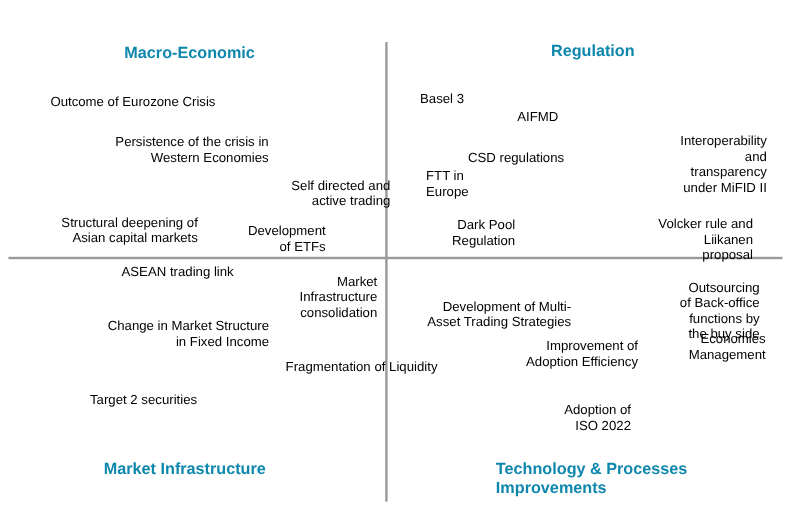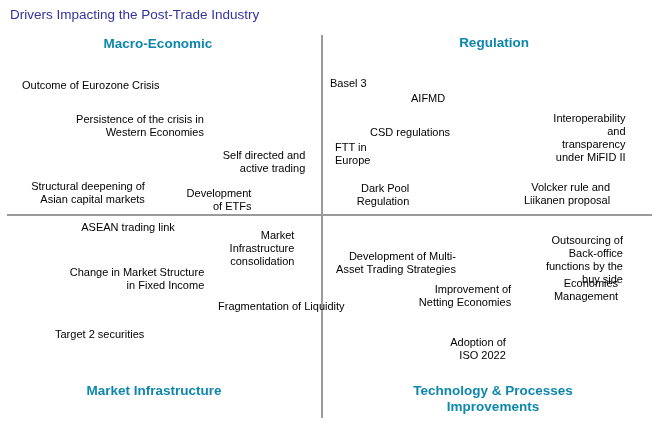--- a/index.html
+++ b/index.html
@@ -6,43 +6,43 @@
   .stage{
     position:relative;width:668px;height:437px;background:#ffffff;overflow:hidden;
     font-family:"Liberation Sans","DejaVu Sans",sans-serif;
   }
   .title{
     position:absolute;left:10px;top:7px;
     font-size:13.5px;color:var(--title,#3232A0);
   }
   .qhdr{
     position:absolute;transform:translateX(-50%);
-    font-size:13.5px;font-weight:bold;text-align:center;line-height:16px;
+    font-size:13.5px;font-weight:bold;text-align:left;line-height:16px;
     color:var(--header,#0E87AC);white-space:pre-line;
   }
   .lbl{
     position:absolute;font-size:11px;line-height:13px;color:#000;
     white-space:pre-line;
+    margin-left:20px;
   }
   .c{text-align:right;transform:translateX(-50%);}
   .vline{
     position:absolute;left:321px;top:35px;width:2px;height:383px;
     background:var(--divider,#9a9a9a);
   }
   .hline{
     position:absolute;left:7px;top:214px;width:645px;height:2px;
     background:var(--divider,#9a9a9a);
   }
 </style>
 </head>
 <body>
 
 <div class="stage">
 
-  <div class="title">Drivers Impacting the Post-Trade Industry</div>
 
   <div class="vline"></div>
   <div class="hline"></div>
 
   <div class="qhdr" style="left:158px;top:36px">Macro-Economic</div>
   <div class="qhdr" style="left:494px;top:35px">Regulation</div>
   <div class="qhdr" style="left:154px;top:383px">Market Infrastructure</div>
   <div class="qhdr" style="left:493px;top:383px">Technology &amp; Processes
 Improvements</div>
 
@@ -75,19 +75,19 @@
   <div class="lbl c" style="left:137px;top:266px">Change in Market Structure
 in Fixed Income</div>
   <div class="lbl" style="left:218px;top:300px">Fragmentation of Liquidity</div>
   <div class="lbl" style="left:55px;top:328px">Target 2 securities</div>
 
   <div class="lbl c" style="left:396px;top:250px">Development of Multi-
 Asset Trading Strategies</div>
   <div class="lbl c" style="left:578px;top:234px">Outsourcing of Back-office
 functions by the buy side</div>
   <div class="lbl c" style="left:465px;top:283px">Improvement of
-Netting Economies</div>
+Adoption Efficiency</div>
   <div class="lbl c" style="left:586px;top:277px">Economies
 Management</div>
   <div class="lbl c" style="left:478px;top:336px">Adoption of
 ISO 2022</div>
 
 </div>
 
 </body></html>

